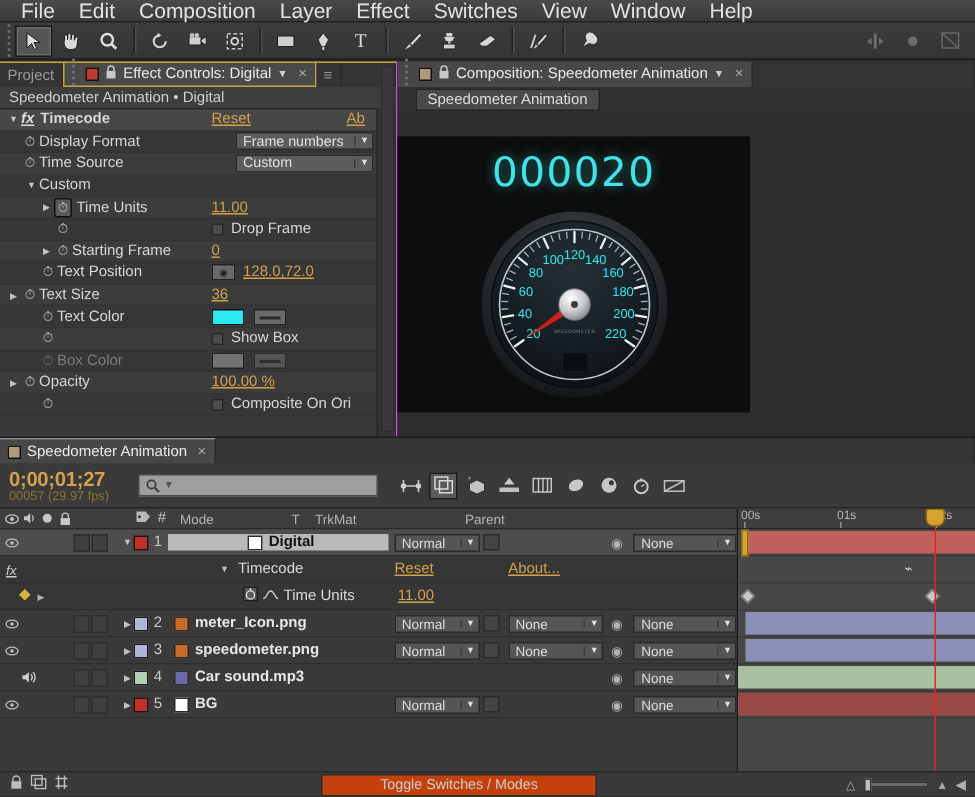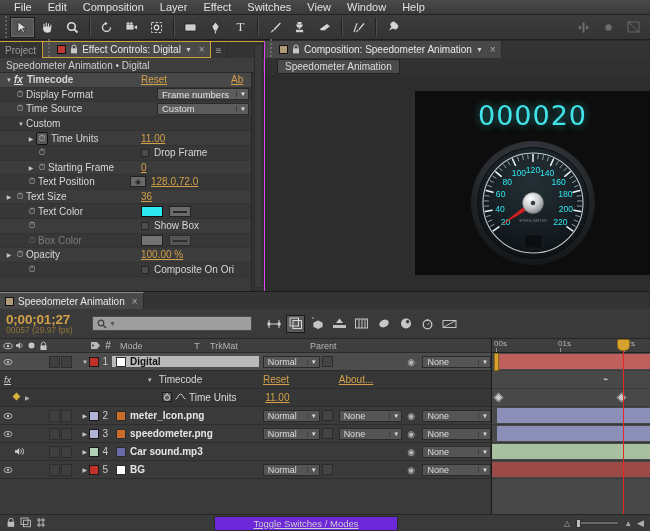--- a/index.html
+++ b/index.html
@@ -12,21 +12,21 @@
     -webkit-font-smoothing: none;
   }
   #app { position:relative; width:650px; height:531px; }
 
   
   .menubar {
     height:15px; background:linear-gradient(#4a4a4a,#3a3a3a);
     display:flex; align-items:center; padding-left:6px; gap:0px;
     border-bottom:1px solid #222;
   }
-  .menubar .mi { padding:0 8px; font-size:11px; color:#e2e2e2; line-height:15px; }
+  .menubar .mi { padding:0 8px; font-size:14px; color:#e2e2e2; line-height:15px; }
 
   
   .toolbar {
     height:25px; background:linear-gradient(#3c3c3c,#343434);
     display:flex; align-items:center; border-bottom:1px solid #1d1d1d;
     padding-left:3px;
   }
   .grip { width:7px; height:20px; display:flex; flex-wrap:wrap; align-content:center; gap:2px; padding:0 2px; }
   .grip i { width:2px; height:2px; background:#6d6d6d; border-radius:50%; display:block; }
   .tbtn {
@@ -86,21 +86,21 @@
   .eyedrop { width:22px; height:11px; background:#6a6a6a; border:1px solid #222; position:relative; }
   .eyedrop::after { content:""; position:absolute; left:3px; top:4px; width:14px; height:2px; background:#2a2a2a; }
   .posbtn { width:16px;height:11px;background:#6a6a6a;border:1px solid #222;display:flex;align-items:center;justify-content:center;font-size:7px;color:#222;}
 
   
   #comp-panel { flex:1; display:flex; flex-direction:column; background:#2d2d2d; }
   #comp-panel .tabwrap { display:flex; align-items:stretch; background:#2f2f2f; height:17px; }
   .comp-subbar { height:17px; background:#313131; display:flex; align-items:center; padding-left:12px; }
   .comp-chip { background:#4a4a4a; border:1px solid #232323; color:#dcdcdc; font-size:10px;
                padding:1px 7px; }
-  .viewer { flex:1; background:#2d2d2d; display:flex; align-items:center; justify-content:flex-end; position:relative; }
+  .viewer { flex:1; background:#2d2d2d; display:flex; align-items:center; justify-content:flex-start; position:relative; }
   .canvas { width:235px; height:184px; background:#0d0d0d; position:relative; overflow:hidden; }
   .digital-readout {
     position:absolute; top:9px; left:0; width:100%; text-align:center;
     color:#3fe3e8; font-size:27px; letter-spacing:1px;
     font-family:"DejaVu Sans", sans-serif;
     text-shadow:0 0 8px rgba(63,227,232,.55);
   }
   .gauge-wrap { position:absolute; left:50%; top:48px; transform:translateX(-50%); width:128px; height:128px; }
   svg.gauge { width:128px; height:128px; display:block; }
 
@@ -137,21 +137,21 @@
   .av { width:52px; display:flex; align-items:center; gap:1px; padding-left:2px; }
   .avbox { width:11px; height:11px; display:flex; align-items:center; justify-content:center;
            color:#cfcfcf; font-size:8px; }
   .sw3 { width:38px; display:flex; gap:1px; }
   .swbox { width:11px; height:12px; background:#3f3f3f; border:1px solid #2d2d2d; }
   .cl { width:10px; text-align:center; color:#c2c2c2; font-size:6px; }
   .lblchip { width:11px; height:10px; border:1px solid #181818; }
   .num { width:16px; text-align:center; color:#c9c9c9; font-size:10px; }
   .srcname { width:175px; display:flex; align-items:center; gap:4px; padding-left:4px; overflow:hidden;}
   .srcname .nm { color:#e6e6e6; font-weight:bold; font-size:10px; white-space:nowrap;}
-  .srcname.hl { background:#b9b9b9; }
+  .srcname.hl { background:#b9b9b9;justify-content:center; }
   .srcname.hl .nm { color:#111; }
   .ficon { width:10px; height:10px; border:1px solid #2b2b2b; background:#fff; flex:0 0 auto;}
   .ficon.img { background:#c96b2b; }
   .ficon.aud { background:#6a6aa8; }
   .mode { width:72px; padding-left:4px; }
   .tcol { width:18px; display:flex; justify-content:center; }
   .trkmat { width:80px; padding-left:4px; }
   .pcol { width:22px; display:flex; align-items:center; justify-content:center; color:#b4b4b4; font-size:9px;}
   .parent { width:84px; padding-left:2px; }
   .minidd {
@@ -171,22 +171,22 @@
   .trkrow { height:18px; border-bottom:1px solid #3a3a3a; position:relative; }
   .bar { position:absolute; top:1px; bottom:1px; }
   .kf { position:absolute; width:7px; height:7px; background:#c9c9c9; transform:rotate(45deg); top:5px; border:1px solid #777;}
   .cti { position:absolute; top:0; bottom:0; width:1px; background:#e32626; z-index:9; }
   .cti-head { position:absolute; top:0; width:13px; height:12px; background:#d7a22e; border:1px solid #8a6a14;
               border-radius:2px 2px 5px 5px; z-index:10; }
   .wa { position:absolute; top:0; bottom:0; width:5px; background:#d7a22e; border:1px solid #8a6a14; z-index:8;}
 
   .tl-foot { height:17px; background:#3a3a3a; border-top:1px solid #262626; display:flex; align-items:center; padding-left:3px; }
   .tl-foot .ico { width:15px; text-align:center; color:#bdbdbd; font-size:10px; }
-  .toggle-switches { background:#6d28d9; border:1px solid #2b2b2b; color:#cfcfcf; font-size:9.5px;
-      padding:1px 38px; margin:0 auto;text-decoration:underline; }
+  .toggle-switches { background:#c2410c; border:1px solid #2b2b2b; color:#cfcfcf; font-size:9.5px;
+      padding:1px 38px; margin:0 auto; }
   .zoomctl { display:flex; align-items:center; gap:5px; padding-right:6px; color:#a8a8a8; font-size:8px;}
   .zslider { width:44px; height:4px; background:#6a6a6a; border:1px solid #333; position:relative; }
   .zslider i { position:absolute; left:0; top:-3px; width:5px; height:9px; background:#bcbcbc; border:1px solid #333;}
 </style>
 </head>
 <body>
 
 <div id="app">
 
   <div class="menubar">
@@ -413,21 +413,21 @@
             <span class="tri" style="margin-left:22px">▶</span>
             <span class="stopwatch">⏱</span>
             <span class="lbl">Starting Frame</span>
             <span class="val" style="position:absolute;left:141px">0</span>
           </div>
 
           <div class="prop">
             <span class="tri" style="margin-left:12px"></span>
             <span class="stopwatch">⏱</span>
             <span class="lbl">Text Position</span>
-            <span style="position:absolute;left:130px;display:flex;align-items:center;gap:5px">
+            <span style="position:absolute;left:141px;display:flex;align-items:center;gap:5px">
               <span class="posbtn">◉</span>
               <span class="val">128.0,72.0</span>
             </span>
           </div>
 
           <div class="prop">
             <span class="tri">▶</span>
             <span class="stopwatch">⏱</span>
             <span class="lbl">Text Size</span>
             <span class="val" style="position:absolute;left:141px">36</span>

